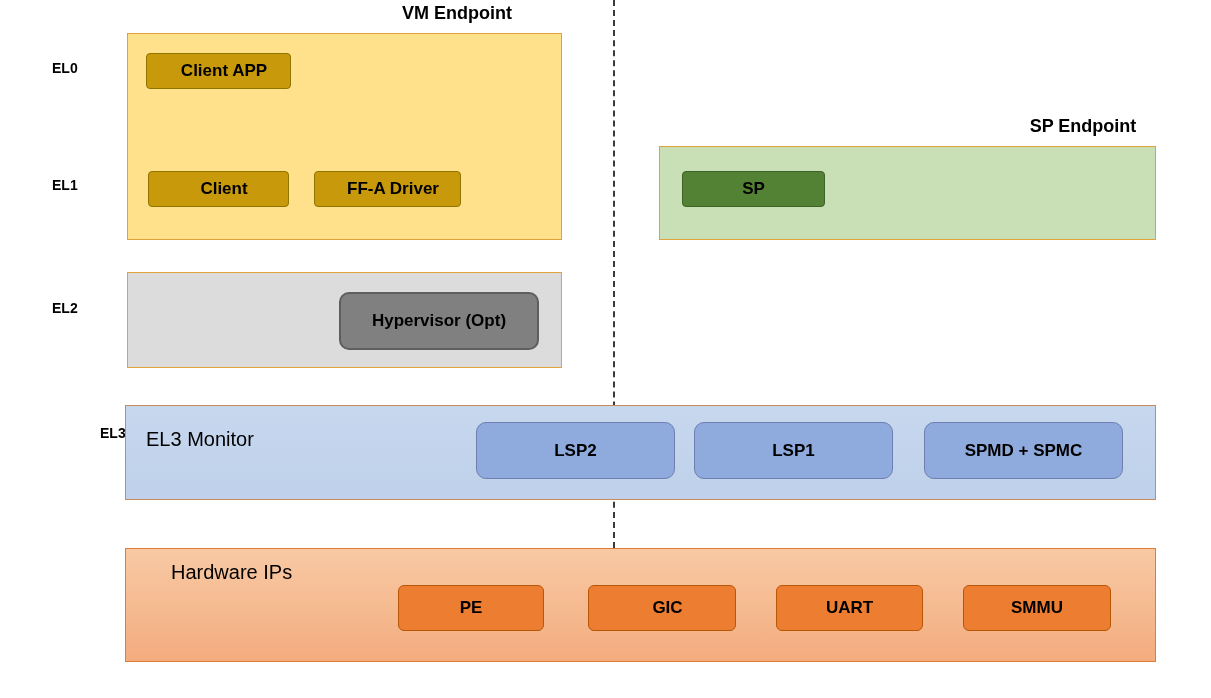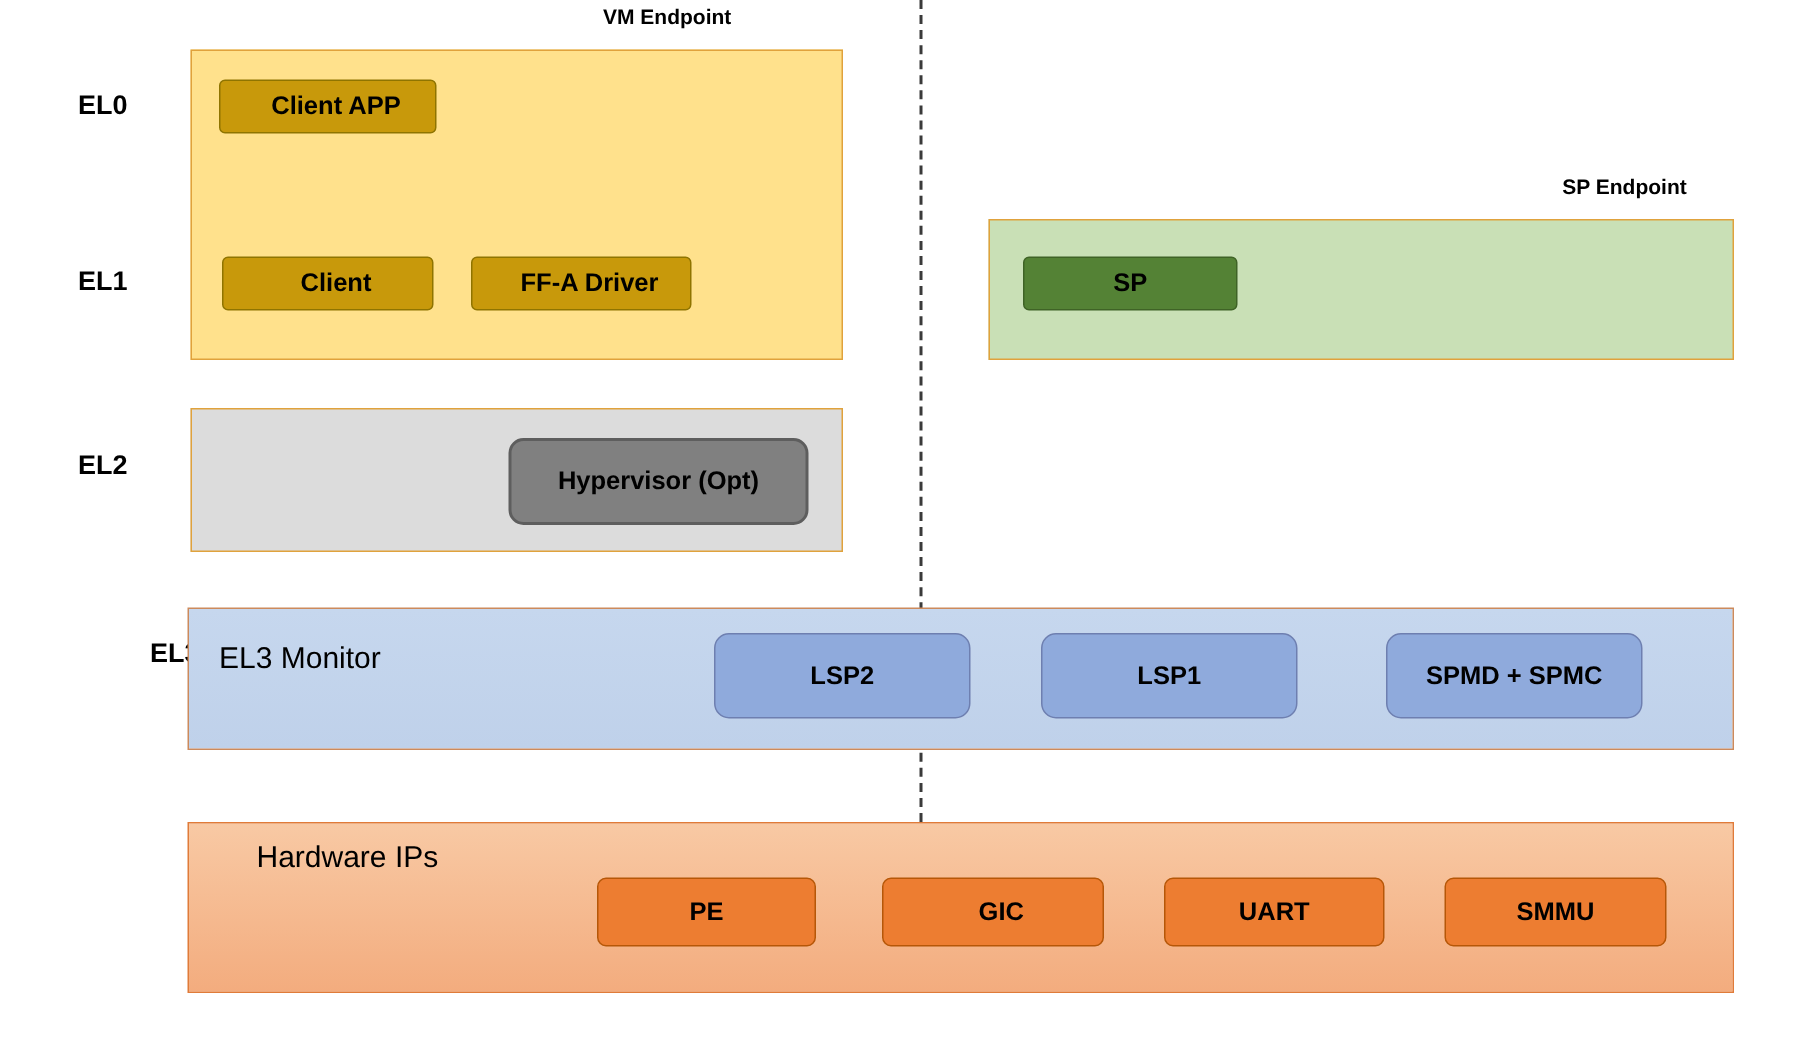--- a/index.html
+++ b/index.html
@@ -13,22 +13,22 @@
     --blue-block:#8FAADC; --blue-block-border:#6E7FB0;
     --hw-band-top:#F8C9A4; --hw-band-bottom:#F3AC7E; --hw-band-border:#E07B39;
     --hw-block:#ED7D31; --hw-block-border:#B65708;
     --line-color:#3A3A3A; --text-color:#000000;
   }
   *{margin:0;padding:0;box-sizing:border-box;}
   html,body{background:#ffffff;}
   body{font-family:"Liberation Sans", sans-serif;color:var(--text-color);}
   .canvas{position:relative;width:1211px;height:698px;background:#ffffff;overflow:hidden;}
 
-  .title{position:absolute;font-size:14px;font-weight:700;white-space:nowrap;}
-  .el-label{position:absolute;left:52px;width:54px;text-align:left;font-size:18px;font-weight:700;}
+  .title{position:absolute;font-size:18px;font-weight:700;white-space:nowrap;}
+  .el-label{position:absolute;left:52px;width:54px;text-align:left;font-size:14px;font-weight:700;}
 
   .dashed-line{position:absolute;left:613px;top:0;height:548px;width:0;
     border-left:2px dashed var(--line-color);z-index:0;}
 
   .band{position:absolute;z-index:1;}
   .vm-band{left:127px;top:33px;width:435px;height:207px;
     background:var(--vm-fill);border:1px solid var(--vm-border);}
   .green-band{left:659px;top:146px;width:497px;height:94px;
     background:var(--green-band);border:1px solid var(--green-band-border);}
   .gray-band{left:127px;top:272px;width:435px;height:96px;
@@ -52,21 +52,21 @@
     background:var(--green-block);border:1px solid var(--green-block-border);border-radius:4px;}
 
   .hyp-block{left:211px;top:19px;width:200px;height:58px;
     background:var(--gray-block);border:2px solid var(--gray-block-border);border-radius:10px;}
 
   .band-label{position:absolute;font-size:20px;font-weight:400;white-space:nowrap;}
   .el3-monitor-label{left:20px;top:22px;}
   .hw-label{left:45px;top:12px;}
 
   .blue-block{background:var(--blue-block);border:1px solid var(--blue-block-border);
-    border-radius:10px;top:16px;width:171px;height:57px;text-align:right;}
+    border-radius:10px;top:16px;width:199px;height:57px;text-align:right;}
   .lsp2{left:350px;}
   .lsp1{left:568px;}
   .spmd{left:798px;}
 
   .hw-block{background:var(--hw-block);border:1px solid var(--hw-block-border);
     border-radius:6px;top:36px;height:46px;}
   .pe{left:272px;width:146px;}
   .gic{left:462px;width:148px;padding-left:11px;}
   .uart{left:650px;width:147px;}
   .smmu{left:837px;width:148px;}

